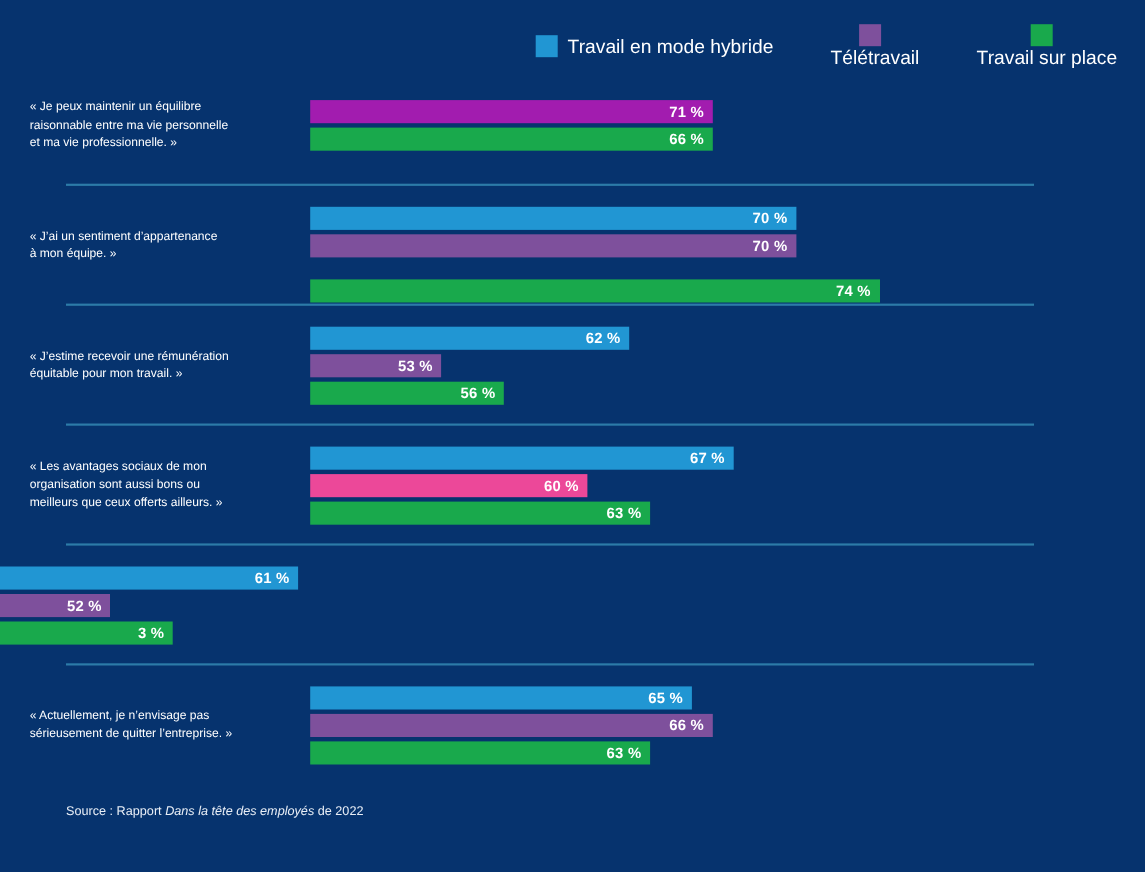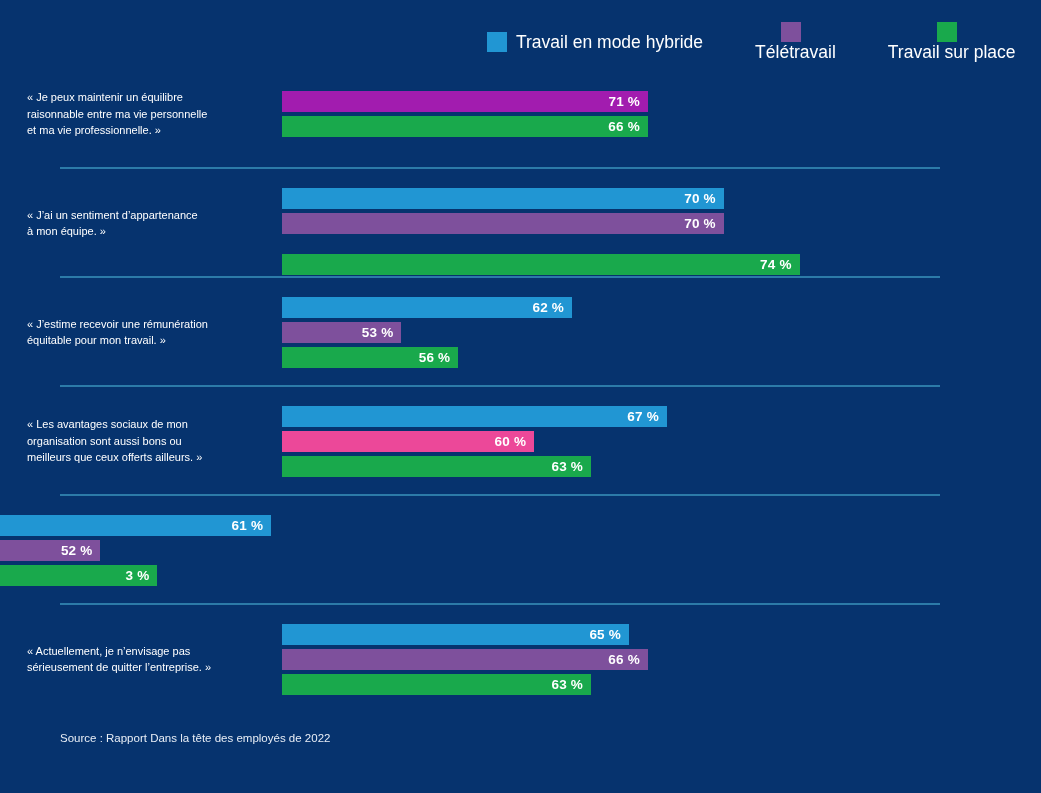--- a/index.html
+++ b/index.html
@@ -110,21 +110,21 @@
 
   
   #source {
     position: absolute;
     left: 60px;
     top: 731px;
     font-size: 11.5px;
     line-height: 14px;
     color: #e8eef6;
   }
-  #source .src-title { }
+  #source .src-title { font-style: italic; }
 </style>
 </head>
 <body>
 
 <div id="legend">
   <div class="legend-item">
     <span class="legend-swatch" style="background: rgb(33, 150, 211);"></span>
     <span class="legend-label">Travail en mode hybride</span>
   </div>
   <div class="legend-item">

